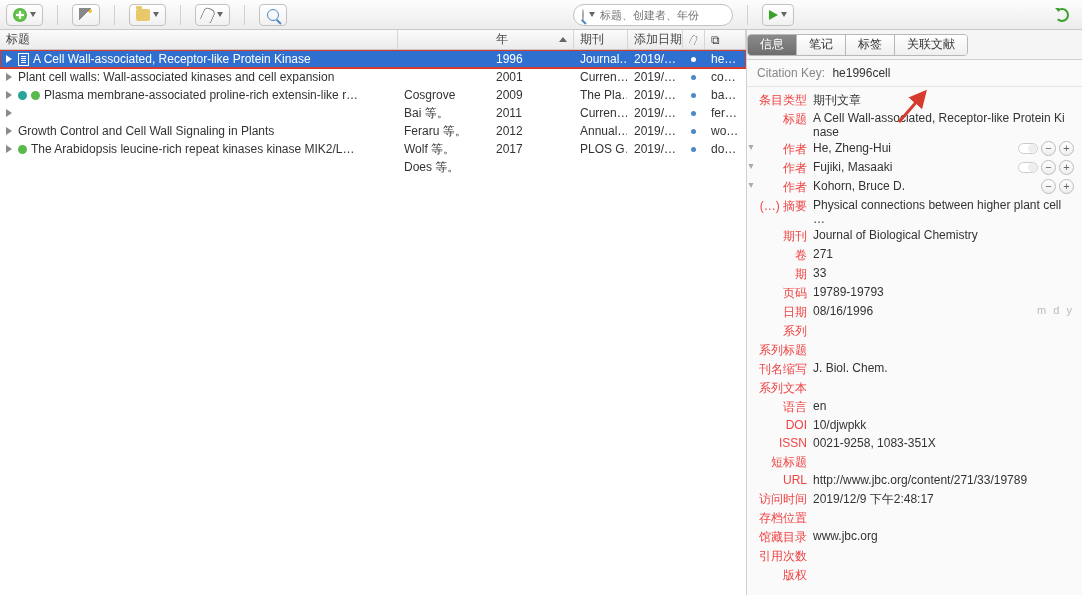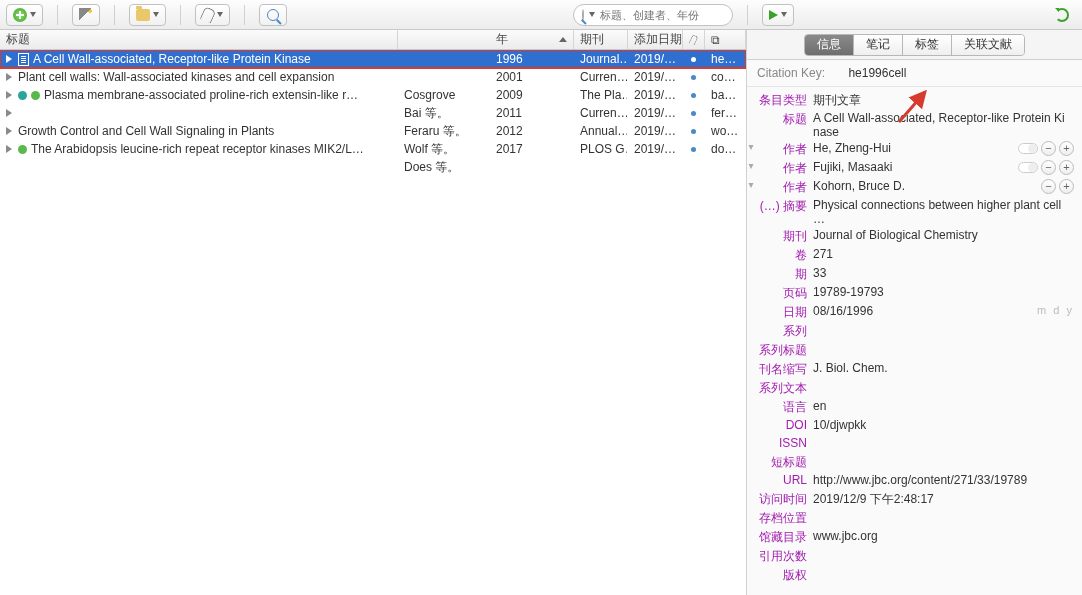--- a/index.html
+++ b/index.html
@@ -54,33 +54,33 @@
 .doc-icon { width:11px; height:13px; background:#fff; border:1px solid #9bb8d3; position:relative; flex-shrink:0; }
 .doc-icon::before { content:""; position:absolute; top:2px; left:2px; right:2px; height:1px; background:#9bb8d3; box-shadow:0 2px 0 #9bb8d3,0 4px 0 #9bb8d3,0 6px 0 #9bb8d3; }
 .row.selected .doc-icon { border-color:#fff; background:#2f6fcf; }
 .row.selected .doc-icon::before { background:#fff; box-shadow:0 2px 0 #fff,0 4px 0 #fff,0 6px 0 #fff; }
 .dot-teal { width:9px;height:9px;border-radius:50%;background:#2aa59a; flex-shrink:0; }
 .dot-green { width:9px;height:9px;border-radius:50%;background:#5ab94d; flex-shrink:0; }
 .attach-dot { width:5px;height:5px;border-radius:50%;background:#4a88c7; }
 .row.selected .attach-dot { background:#fff; }
 
 
-.tabs-bar { height:30px; display:flex; align-items:center; justify-content:center; border-bottom:1px solid #d0d0d0; background:#f5f5f5; }
+.tabs-bar { height:30px; display:flex; align-items:center; border-bottom:1px solid #d0d0d0; background:#f5f5f5; }
 .seg { display:flex; border:1px solid #b7b7b7; border-radius:4px; overflow:hidden; height:22px; }
 .seg-btn { padding:0 12px; font-size:12px; background:linear-gradient(#fff,#efefef); border-right:1px solid #b7b7b7; display:flex; align-items:center; cursor:pointer; color:#333; }
 .seg-btn:last-child { border-right:none; }
 .seg-btn.active { background:linear-gradient(#8a8a8a,#6e6e6e); color:#fff; }
 .annotation-arrow { position:absolute; top:56px; left:148px; pointer-events:none; z-index:5; }
 
 .citekey { padding:6px 10px; font-size:12px; color:#333; border-bottom:1px solid #e4e4e4; }
-.citekey .lbl { color:#888; margin-right:20px; }
+.citekey .lbl { color:#888; margin-right:4px; }
 
 .meta { flex:1; overflow:auto; padding:4px 8px 20px 0; }
 .meta-row { display:flex; align-items:flex-start; min-height:18px; padding:1px 0; font-size:12px; }
-.meta-row .ml { width:56px; text-align:right; color:#a21caf; padding-right:6px; flex-shrink:0; white-space:nowrap; }
+.meta-row .ml { width:56px; text-align:right; color:#ef4444; padding-right:6px; flex-shrink:0; white-space:nowrap; }
 .meta-row .mv { flex:1; color:#333; word-break:break-all; padding-right:4px; }
 .meta-row .tw { color:#aaa; margin-right:2px; font-size:10px; width:8px; text-align:center; }
 .meta-row .ctrls { display:flex; gap:3px; align-items:center; }
 .pill { width:20px; height:11px; border-radius:6px; background:#fff; border:1px solid #ccc; position:relative; }
 .pill::after { content:""; position:absolute; width:9px; height:9px; border-radius:50%; background:#eee; top:0; right:0; }
 .circ { width:15px;height:15px;border-radius:50%;border:1px solid #bbb; background:linear-gradient(#fff,#eee); display:flex;align-items:center;justify-content:center;font-size:11px;color:#666;line-height:1; cursor:pointer; }
 .mdy { color:#bbb; font-size:11px; letter-spacing:2px; }
 </style>
 </head>
 <body>
@@ -208,21 +208,21 @@
           <div class="col-added">2019/…</div>
           <div class="col-attach">
             <span class="attach-dot"></span>
           </div>
           <div class="col-extra">wo…</div>
         </div>
         <div class="row">
           <div class="col-title">
             <span class="twisty"></span>
             <span class="dot-green"></span>
-            <span>The Arabidopsis leucine-rich repeat receptor kinases MIK2/L…</span>
+            <span>The Arabidopsis leucine-rich repeat kinases kinase MIK2/L…</span>
           </div>
           <div class="col-creator">Does 等。</div>
           <div class="col-year">2017</div>
           <div class="col-journal">PLOS G…</div>
           <div class="col-added">2019/…</div>
           <div class="col-attach">
             <span class="attach-dot"></span>
           </div>
           <div class="col-extra">do…</div>
         </div>
@@ -349,20 +349,21 @@
           <div class="mv">en</div>
         </div>
         <div class="meta-row">
           <div class="tw"></div>
           <div class="ml">DOI</div>
           <div class="mv">10/djwpkk</div>
         </div>
         <div class="meta-row">
           <div class="tw"></div>
           <div class="ml">ISSN</div>
+          <div class="mv">0021-9258, 1083-351X</div>
         </div>
         <div class="meta-row">
           <div class="tw"></div>
           <div class="ml">短标题</div>
           <div class="mv"></div>
         </div>
         <div class="meta-row">
           <div class="tw"></div>
           <div class="ml">URL</div>
           <div class="mv">http://www.jbc.org/content/271/33/19789</div>

